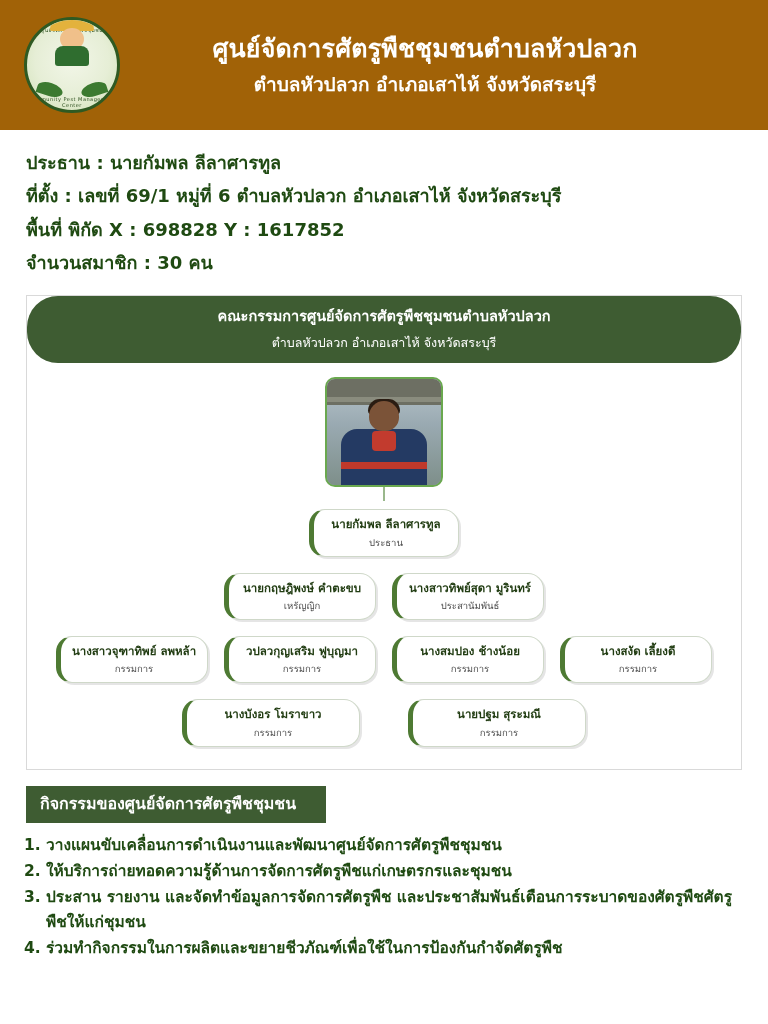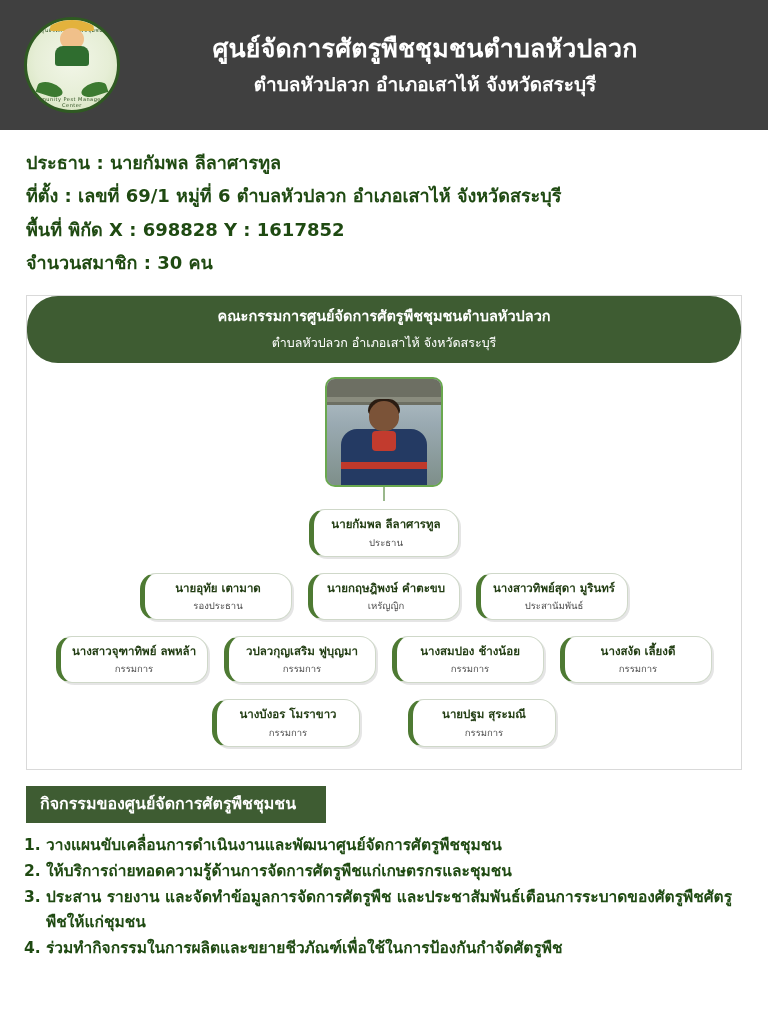--- a/index.html
+++ b/index.html
@@ -11,21 +11,21 @@
     width: 768px;
     height: 1024px;
     background: #ffffff;
     font-family: "DejaVu Sans", "Liberation Sans", sans-serif;
     color: #1d3b12;
     overflow: hidden;
   }
 
   
   .header {
-    background: #404040;
+    background: #a16207;
     height: 130px;
     display: flex;
     align-items: center;
     padding: 0 18px;
     color: #ffffff;
     position: relative;
   }
   .logo {
     width: 96px;
     height: 96px;
@@ -188,21 +188,21 @@
     margin: 8px auto 0 auto;
   }
 
   .row {
     display: flex;
     justify-content: center;
     gap: 16px;
     margin-top: 16px;
     padding: 0 8px;
   }
-  .row .node { width: 148px; }
+  .row .node { width: 178px; }
   .row.row-wide .node { width: 152px; }
   .row.row-two { gap: 48px; }
 
   
   .act-title-wrap {
     margin: 16px 26px 0 26px;
   }
   .act-title {
     display: inline-block;
     background: #3e5c32;
@@ -268,24 +268,20 @@
 
     <div class="connector-v" style="height:14px;"></div>
 
     <div class="node chief">
       <div class="nm">นายกัมพล  ลีลาศารทูล</div>
       <div class="role">ประธาน</div>
     </div>
 
     <div class="row row-wide">
       <div class="node">
-        <div class="nm">นายอุทัย  เตามาด</div>
-        <div class="role">รองประธาน</div>
-      </div>
-      <div class="node">
         <div class="nm">นายกฤษฎิพงษ์ คำตะขบ</div>
         <div class="role">เหรัญญิก</div>
       </div>
       <div class="node">
         <div class="nm">นางสาวทิพย์สุดา  มูรินทร์</div>
         <div class="role">ประสานัมพันธ์</div>
       </div>
     </div>
 
     <div class="row row-wide">

